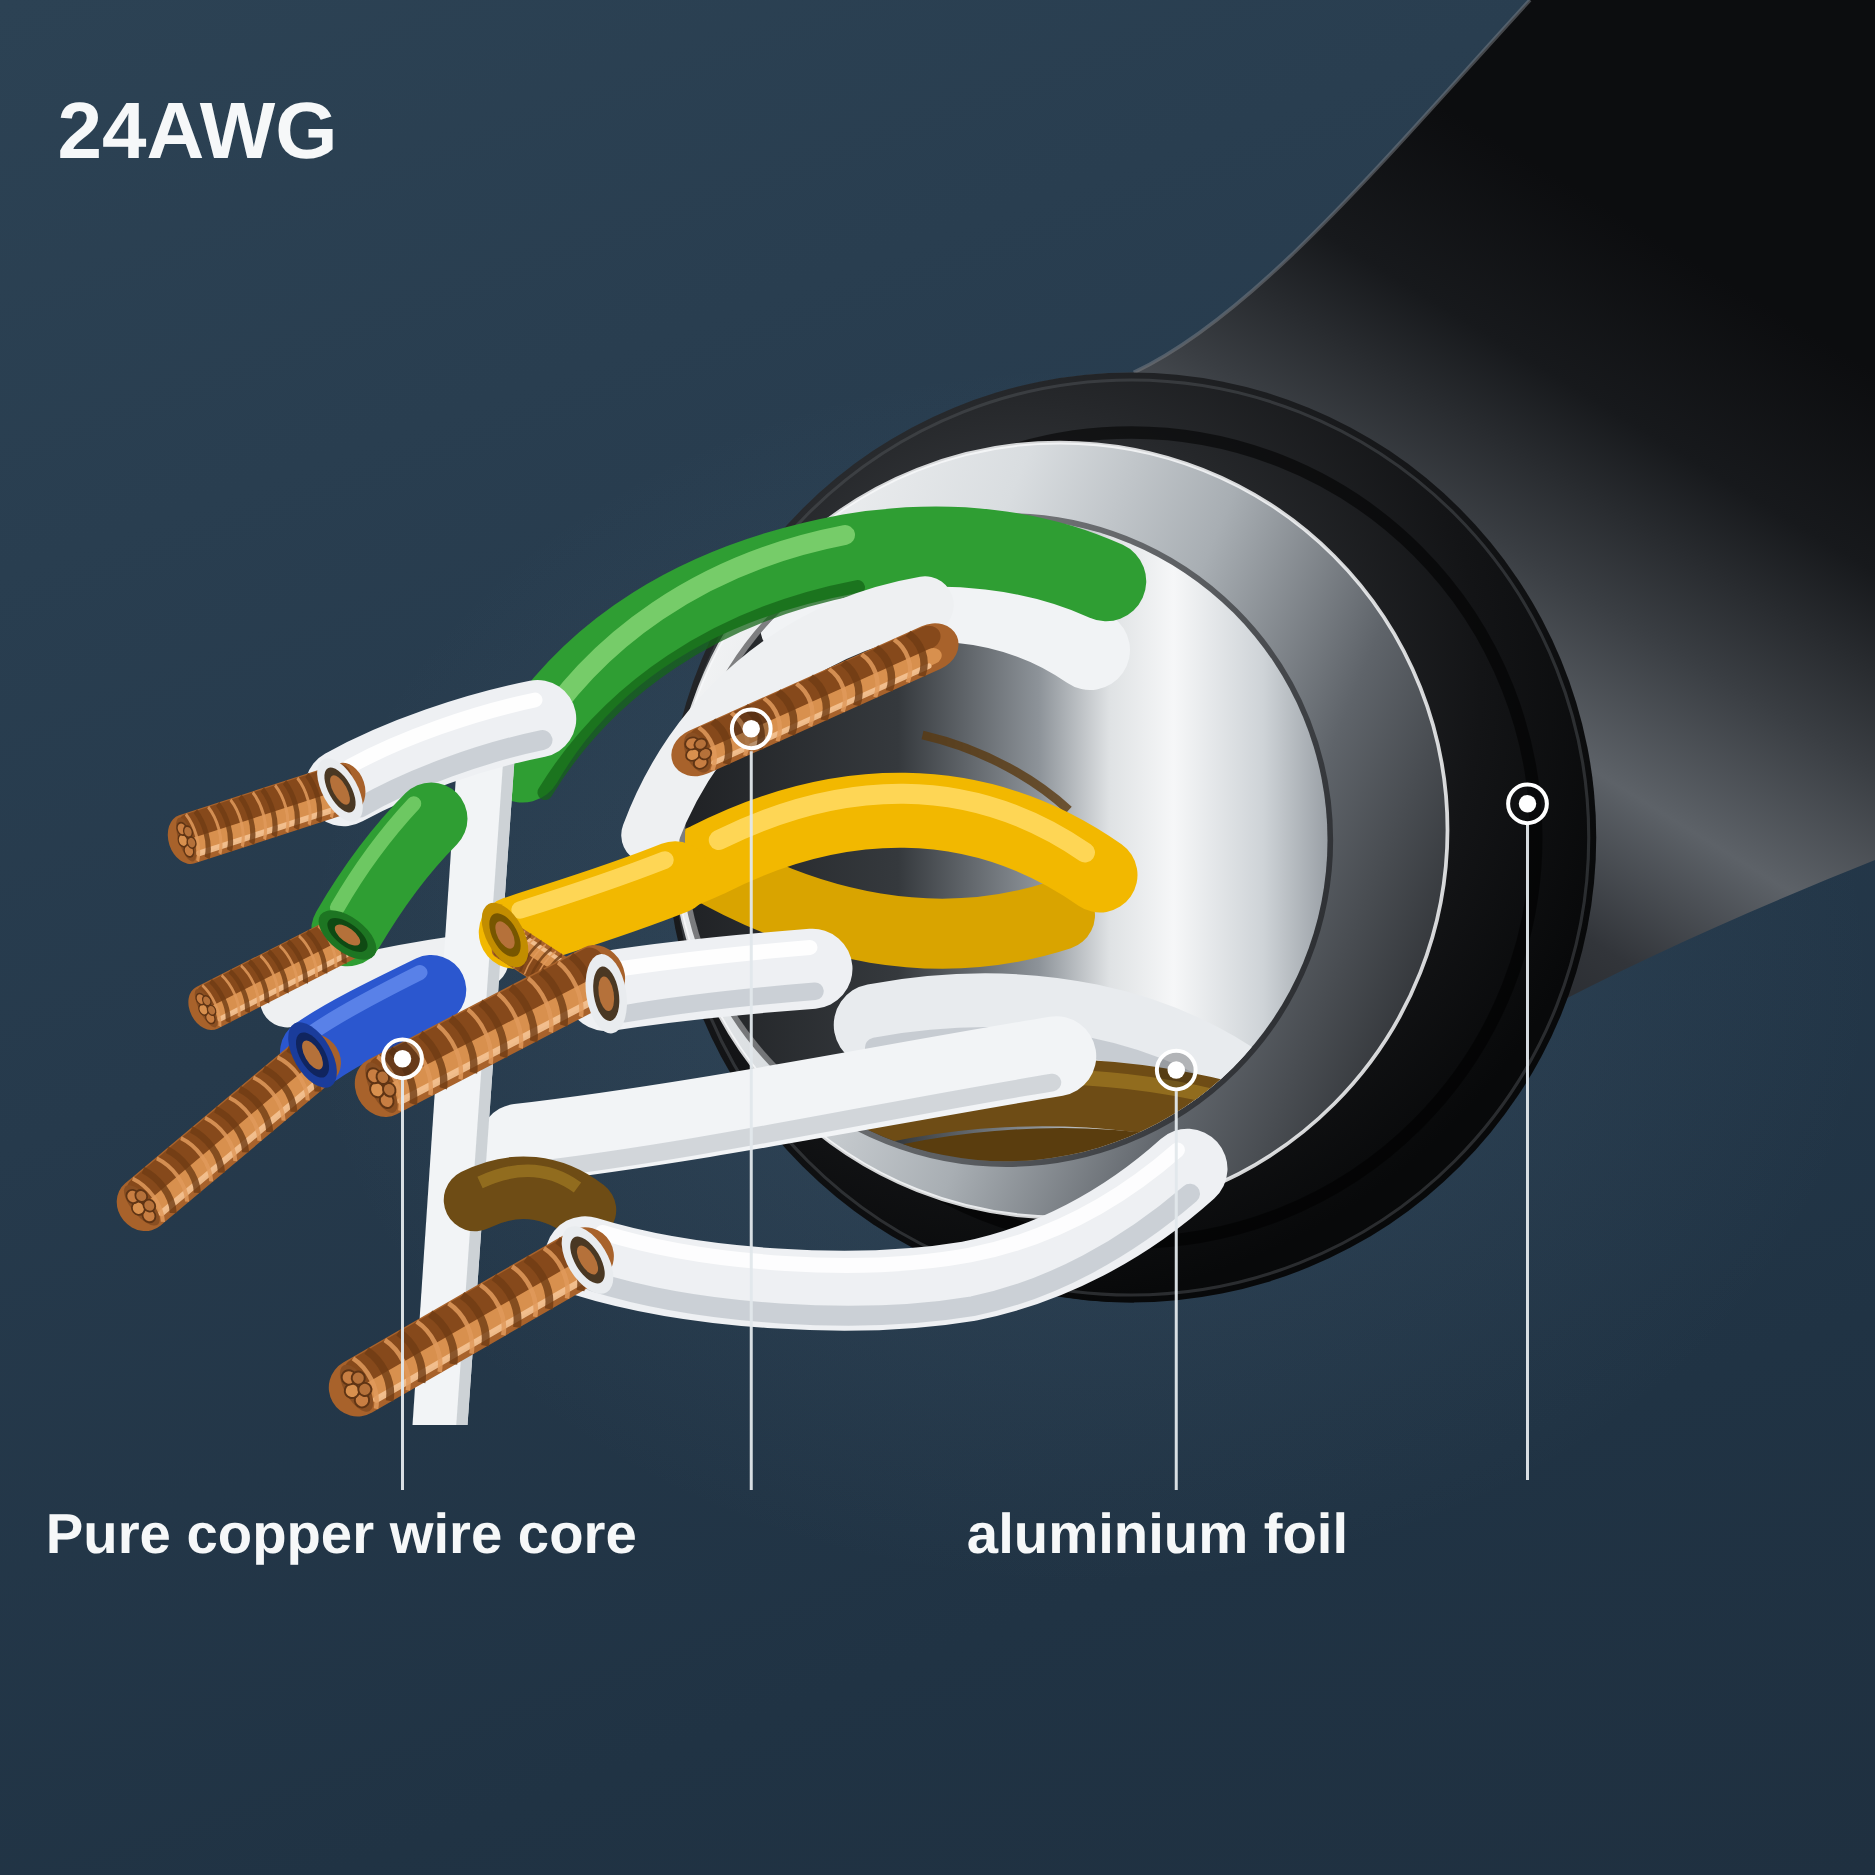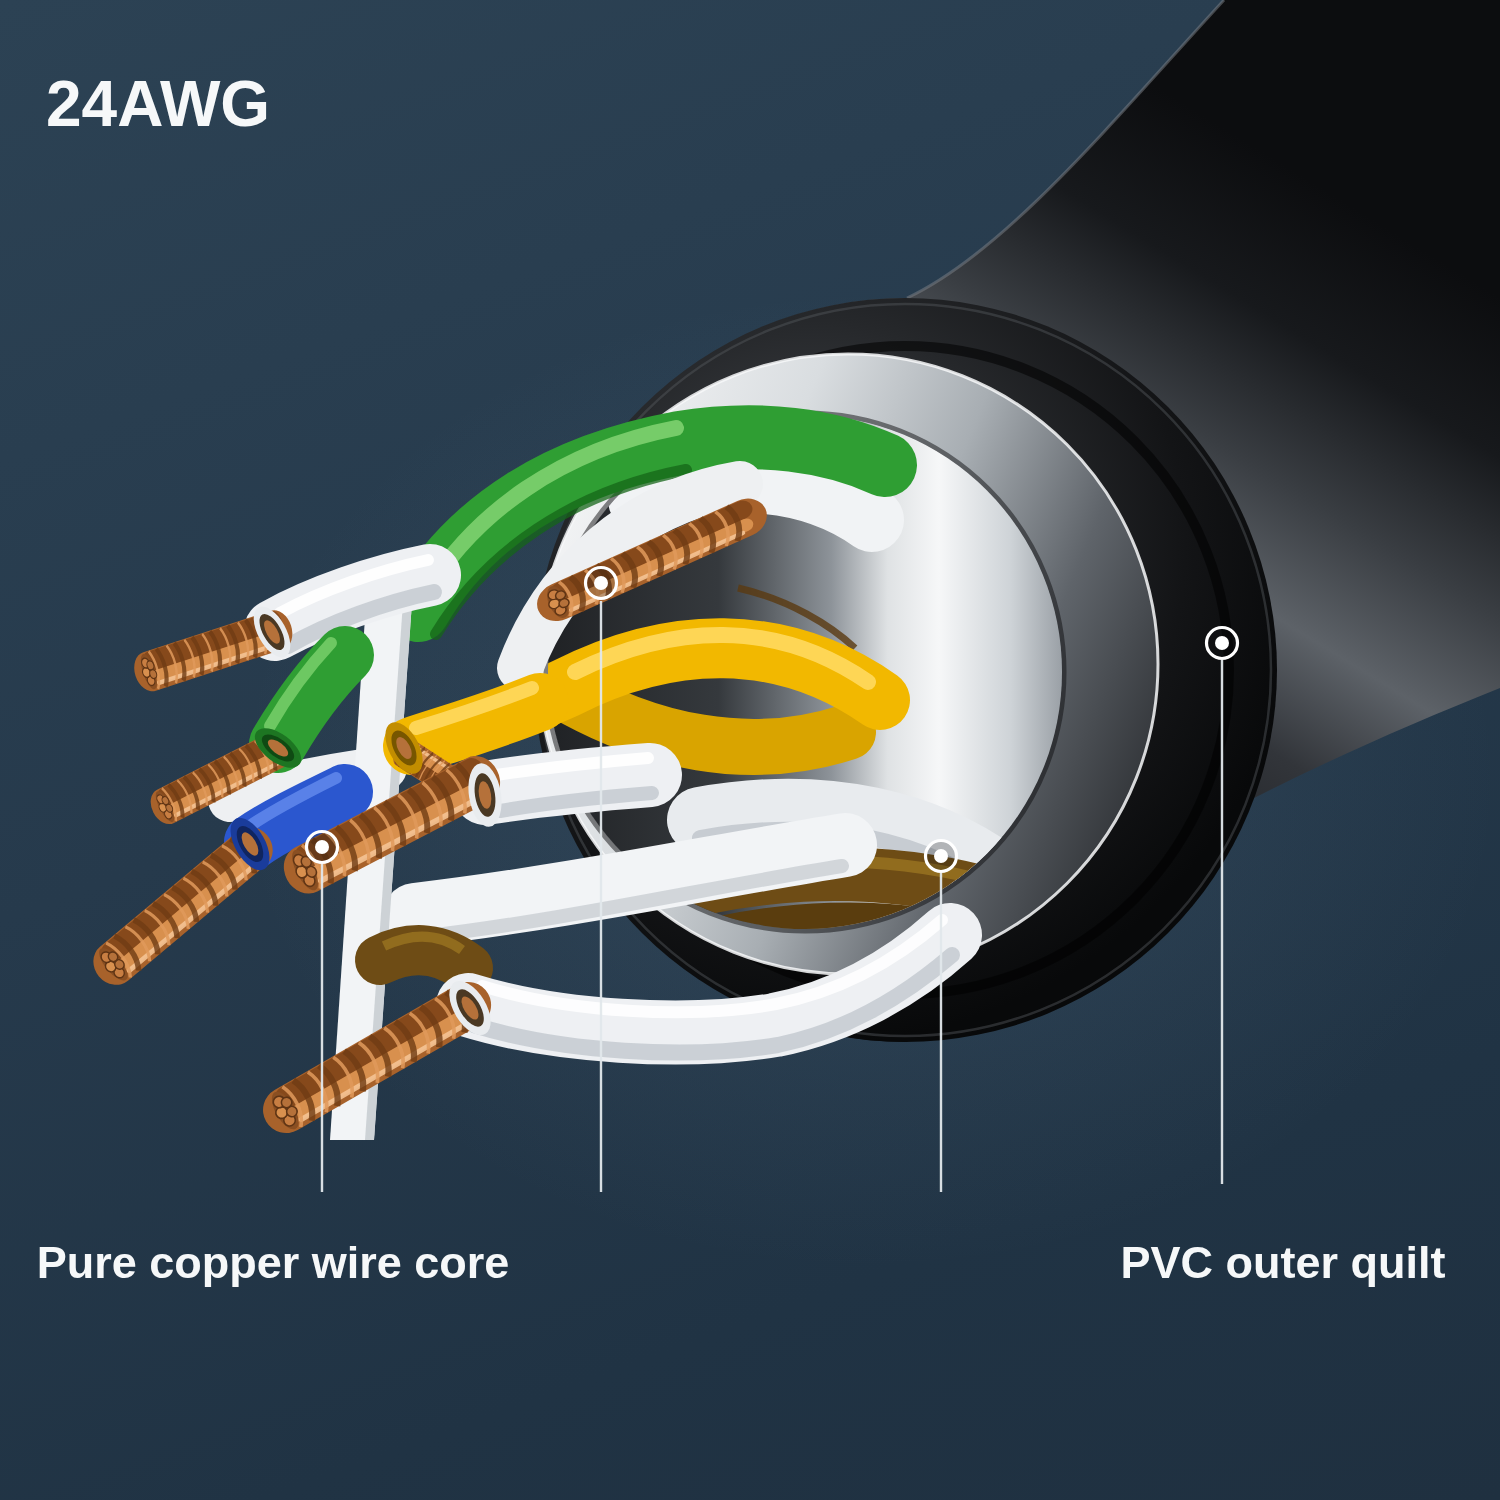--- a/index.html
+++ b/index.html
@@ -11,21 +11,21 @@
       linear-gradient(160deg, var(--c-background-top,#2c4254) 0%, #263a4c 45%, var(--c-background-bottom,#203344) 78%, #1f3040 100%);
   }
   .stage svg{position:absolute;left:0;top:0;width:1500px;height:1500px;display:block;}
   .title{
     position:absolute;left:46px;top:64px;color:var(--c-text,#f6f8f9);
     font-size:64px;line-height:80px;font-weight:700;letter-spacing:0;
   }
   .title .line{display:block;white-space:nowrap;}
   .callout-label{
     position:absolute;top:1202px;transform:translateX(-50%);
-    color:var(--c-text,#f6f8f9);font-size:45px;line-height:50px;font-weight:700;white-space:nowrap;margin-top:36px;
+    color:var(--c-text,#f6f8f9);font-size:45px;line-height:50px;font-weight:700;white-space:nowrap;
   }
   .cl-1{left:273px;} .cl-2{left:654px;} .cl-3{left:926px;} .cl-4{left:1283px;}
 </style>
 </head>
 <body>
 
 <div class="stage">
 
   <svg viewBox="0 0 1500 1500" aria-hidden="true">
     <defs>
@@ -235,15 +235,15 @@
         <circle cx="1222" cy="643" r="7" fill="#ffffff"></circle>
       </g>
     </g>
   </svg>
 
   <div class="title">
     <span class="line">24AWG</span>
   </div>
 
   <div class="callout-label cl-1">Pure copper wire core</div>
-  <div class="callout-label cl-4">PVC outer quilt</div>
+  <div class="callout-label cl-3">aluminium foil</div>
 
 </div>
 
 </body></html>

